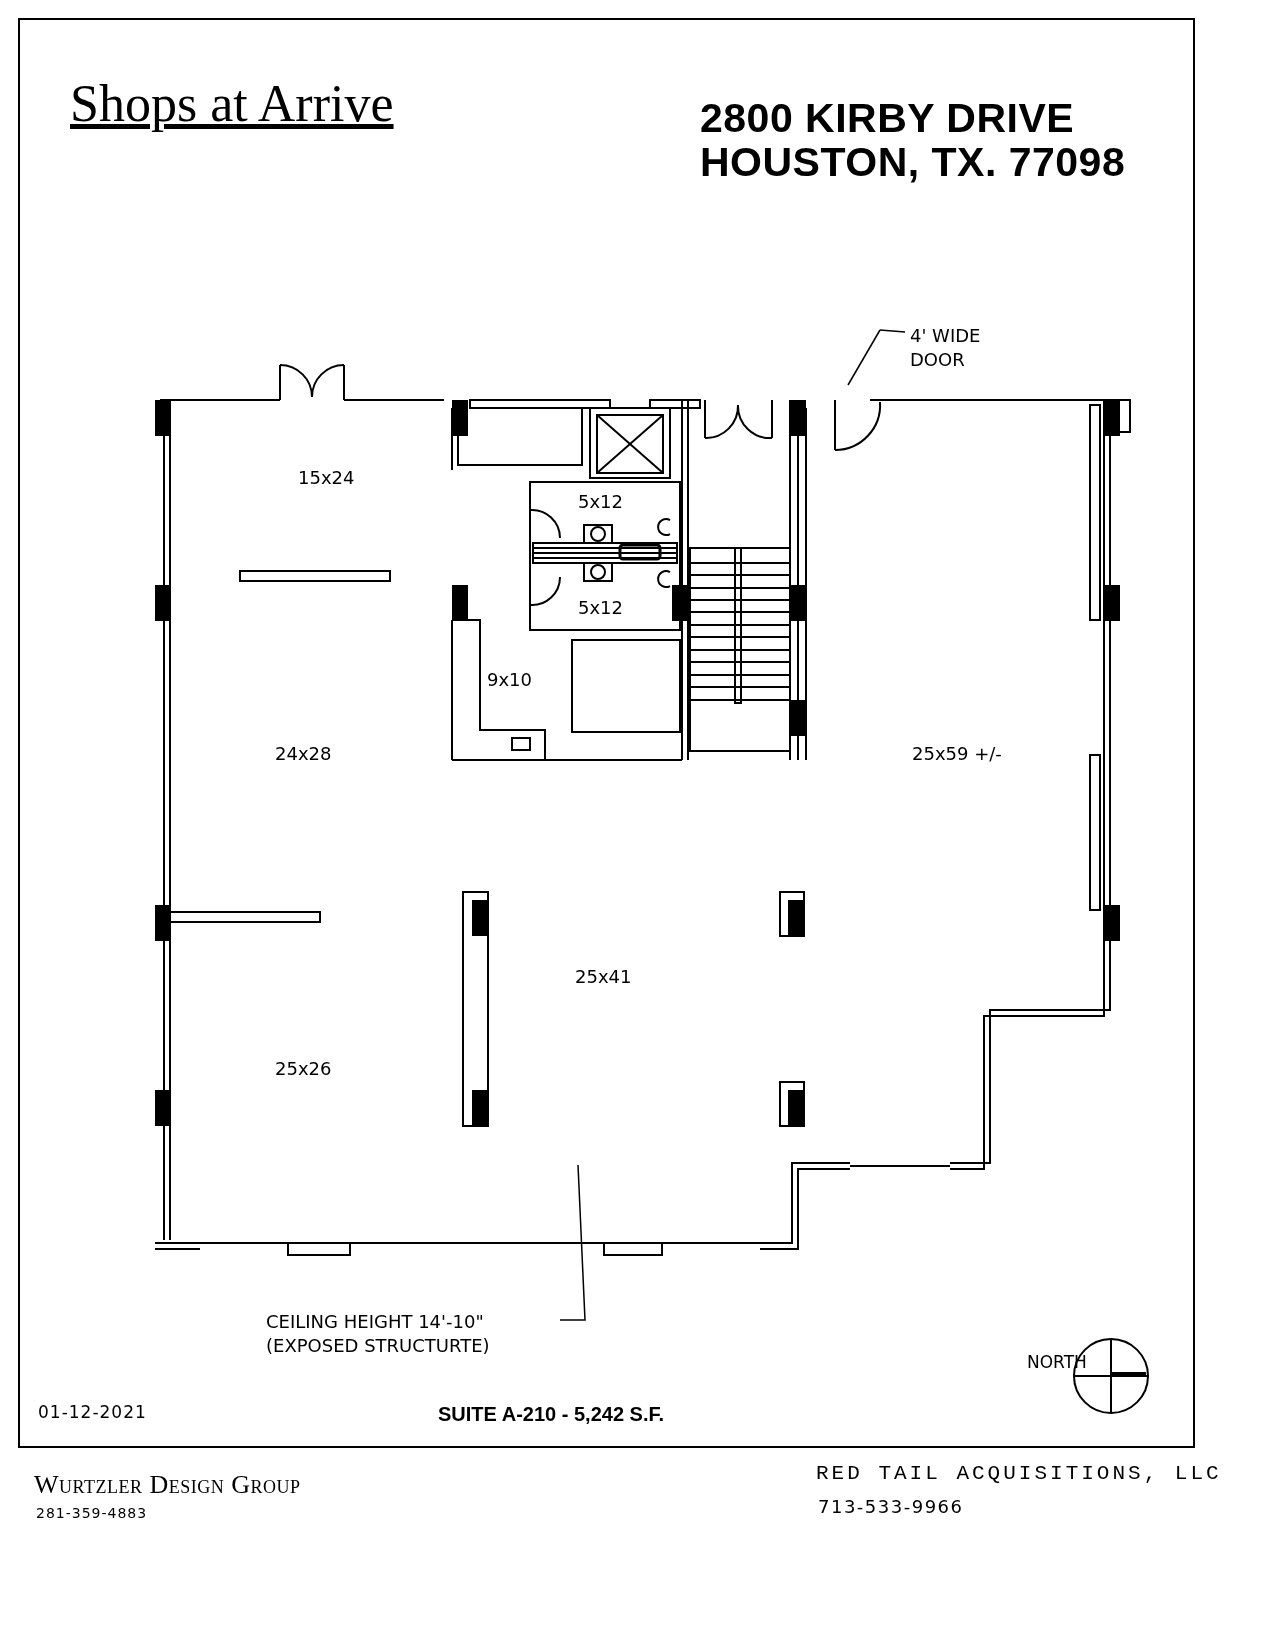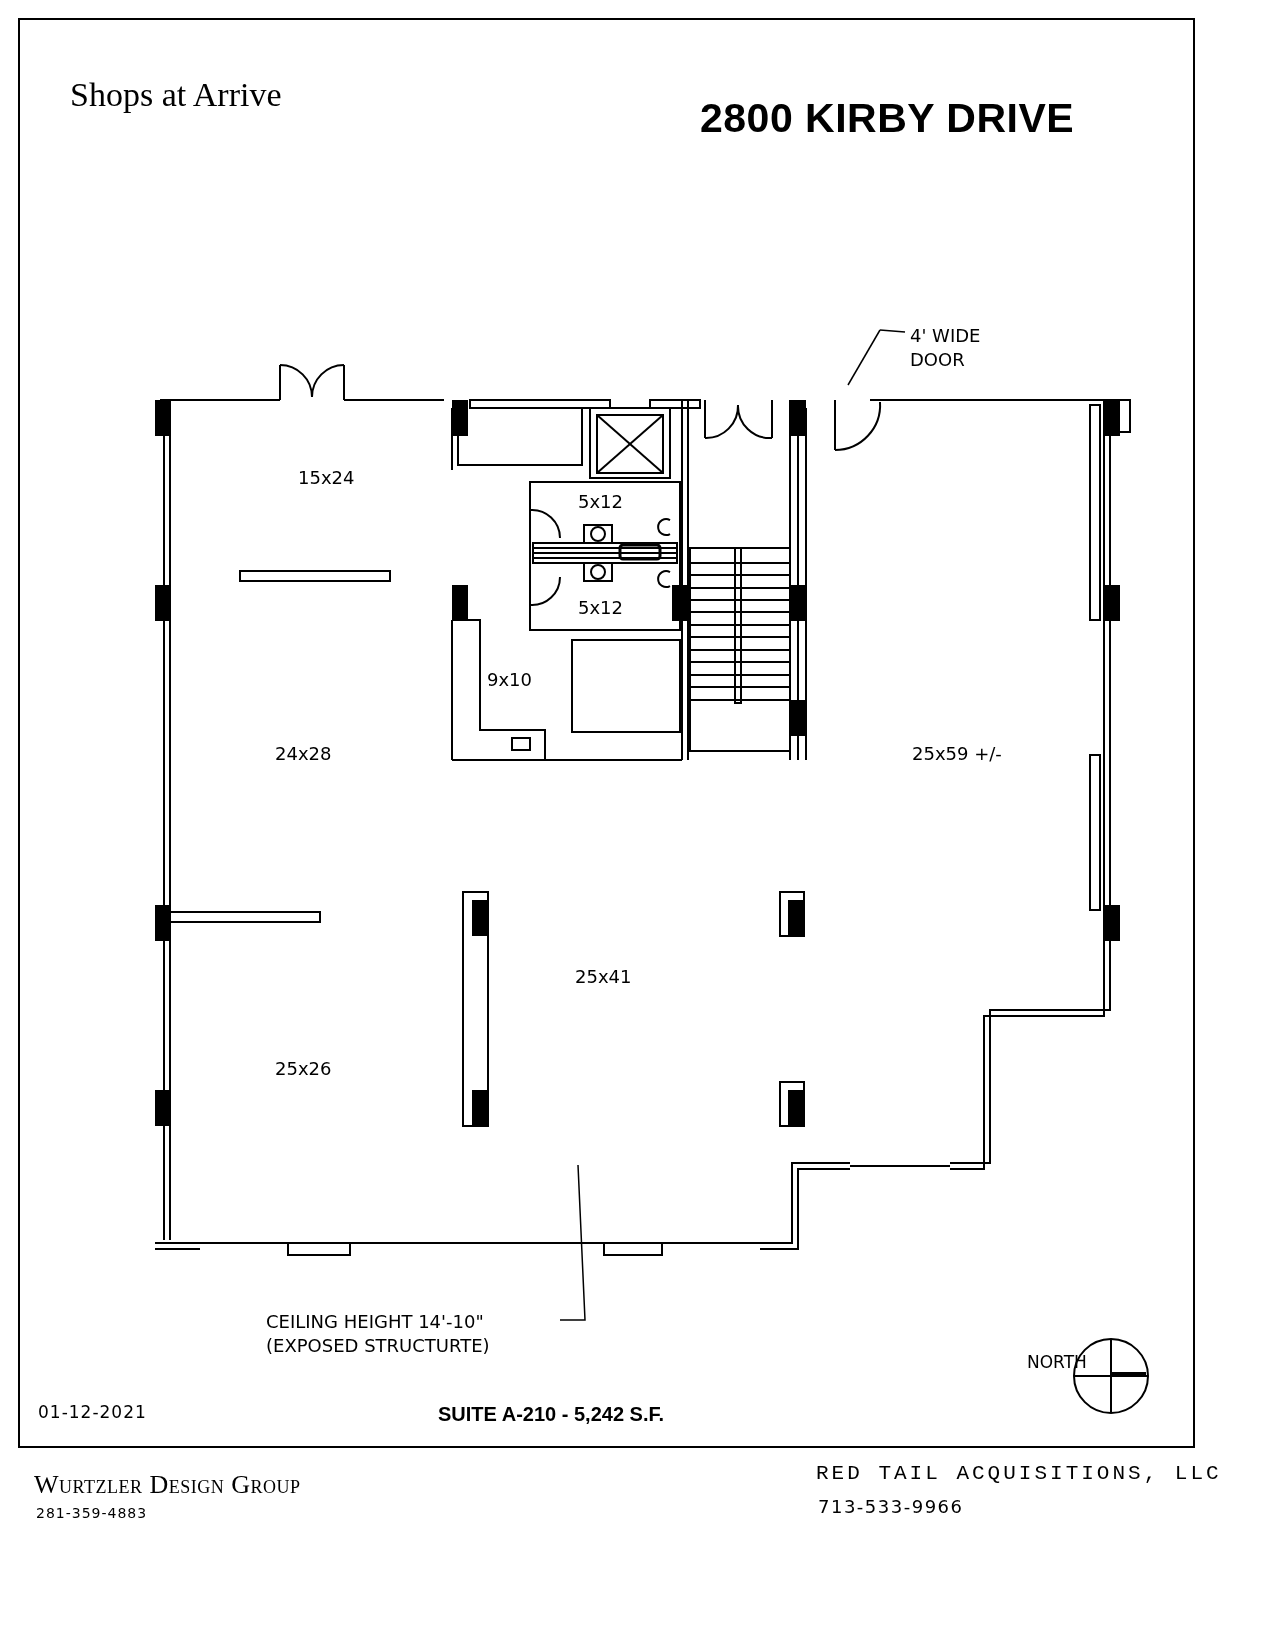--- a/index.html
+++ b/index.html
@@ -1,37 +1,38 @@
 <!DOCTYPE html>
 <html><head>
   <meta charset="utf-8">
   <style>
     html, body { margin: 0; padding: 0; background: #ffffff; }
     body { width: 1275px; height: 1651px; position: relative; overflow: hidden; font-family: "Liberation Sans", sans-serif; color: #000; }
     .frame { position: absolute; left: 18px; top: 18px; width: 1177px; height: 1430px; border: 2px solid #000; box-sizing: border-box; }
-    .title { position: absolute; left: 70px; top: 78px; font-family: "Liberation Serif", serif; font-size: 34px; line-height: 1; }
+    .title { position: absolute; left: 70px; top: 78px; font-family: "Liberation Serif", serif; font-size: 52px; line-height: 1; text-decoration: underline; }
     .address { position: absolute; left: 700px; top: 96px; font-family: "Liberation Sans", sans-serif; font-weight: bold; font-size: 41px; line-height: 44px; letter-spacing: 0.5px; }
     .plan { position: absolute; left: 0; top: 0; width: 1275px; height: 1651px; }
     .cad { font-family: "DejaVu Sans", sans-serif; font-size: 18px; fill: #000; }
     .date { position: absolute; left: 38px; top: 1402px; font-family: "DejaVu Sans", sans-serif; font-size: 17px; letter-spacing: 1px; }
     .suite { position: absolute; left: 438px; top: 1403px; font-weight: bold; font-size: 20px; font-family: "Liberation Sans", sans-serif; }
     .company { position: absolute; left: 34px; top: 1470px; font-family: "Liberation Serif", serif; font-size: 26px; font-variant: small-caps; letter-spacing: 0.5px; }
     .company-phone { position: absolute; left: 36px; top: 1505px; font-family: "DejaVu Sans", sans-serif; font-size: 14px; letter-spacing: 1px; }
     .owner { position: absolute; left: 816px; top: 1462px; font-family: Liberation Mono, monospace; font-size: 21px; letter-spacing: 3px; }
     .owner-phone { position: absolute; left: 818px; top: 1496px; font-family: "DejaVu Sans", sans-serif; font-size: 18px; letter-spacing: 1.5px; }
     .north-label { position: absolute; left: 1027px; top: 1352px; font-family: "DejaVu Sans", sans-serif; font-size: 17px; }
   </style>
 </head>
 <body>
 
 <div class="frame"></div>
 
 <div class="title">Shops at Arrive</div>
 <div class="address">
   <div>2800 KIRBY DRIVE</div>
+  <div>HOUSTON, TX. 77098</div>
 </div>
 
 <svg class="plan" viewBox="0 0 1275 1651" xmlns="http://www.w3.org/2000/svg">
   <g fill="none" stroke="#000" stroke-width="2">
 
     <line x1="160" y1="400" x2="280" y2="400"></line>
     <line x1="344" y1="400" x2="444" y2="400"></line>
 
     <g>
       <line x1="280" y1="400" x2="280" y2="365"></line>

